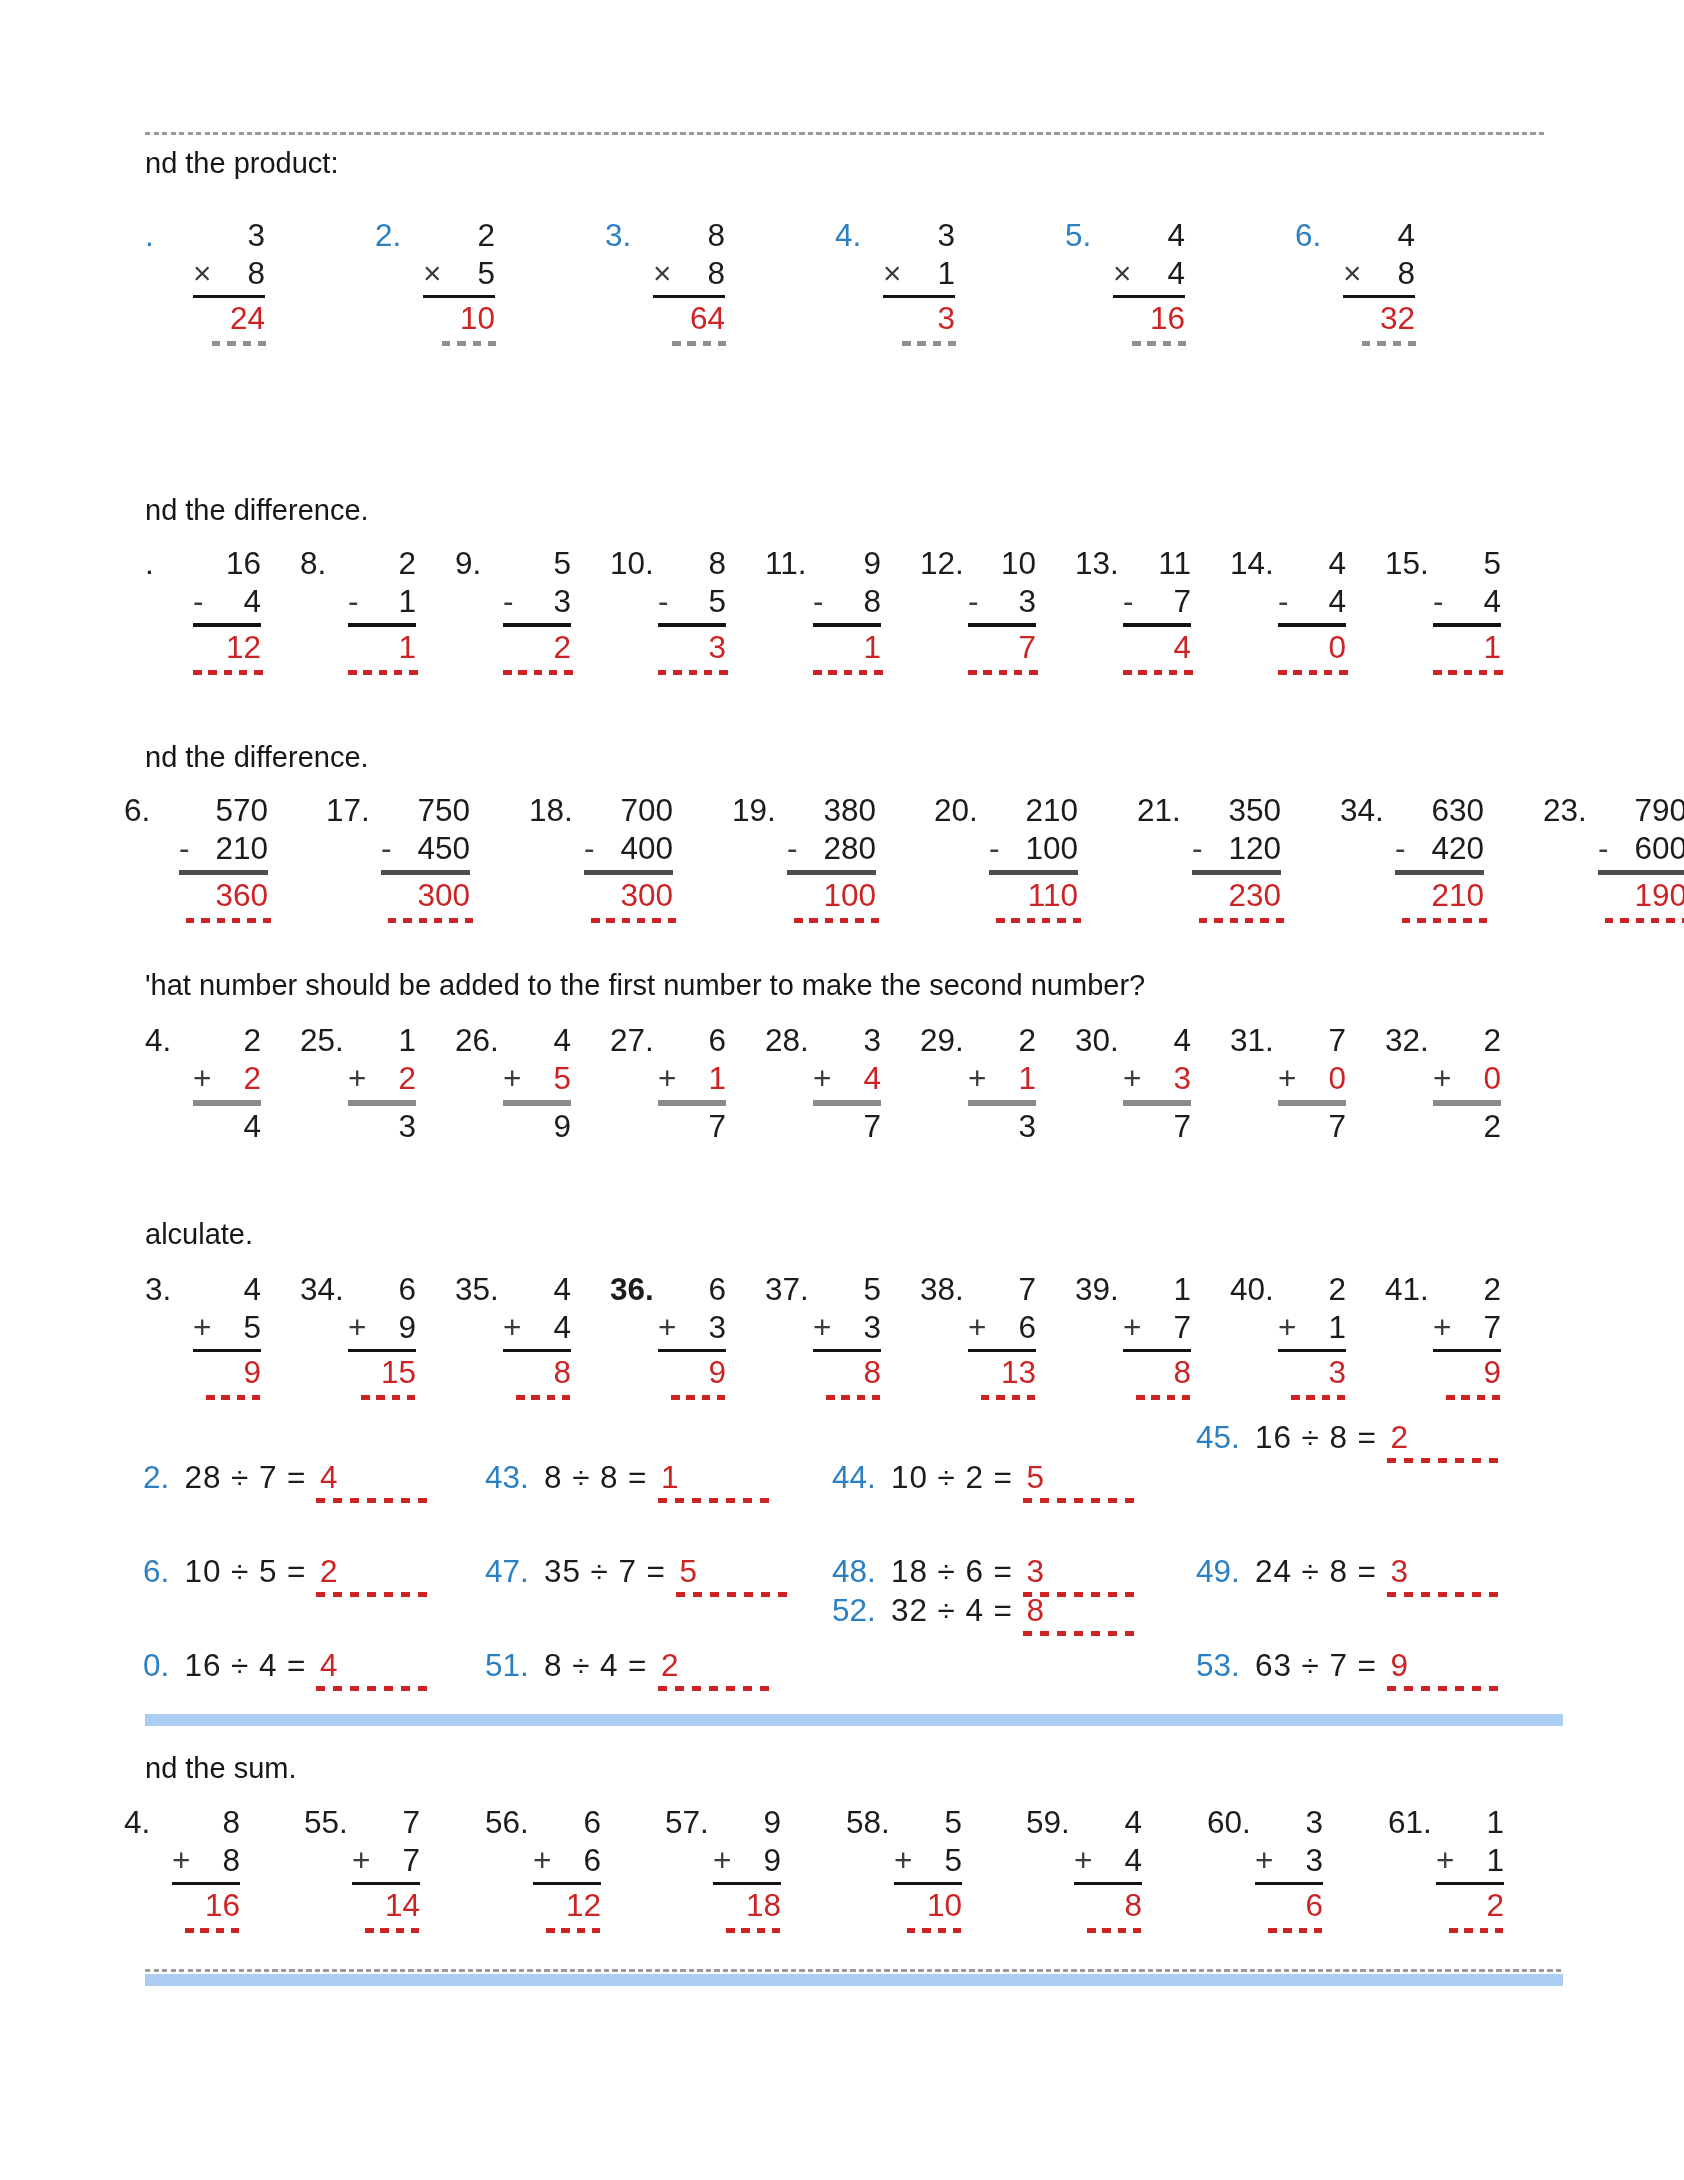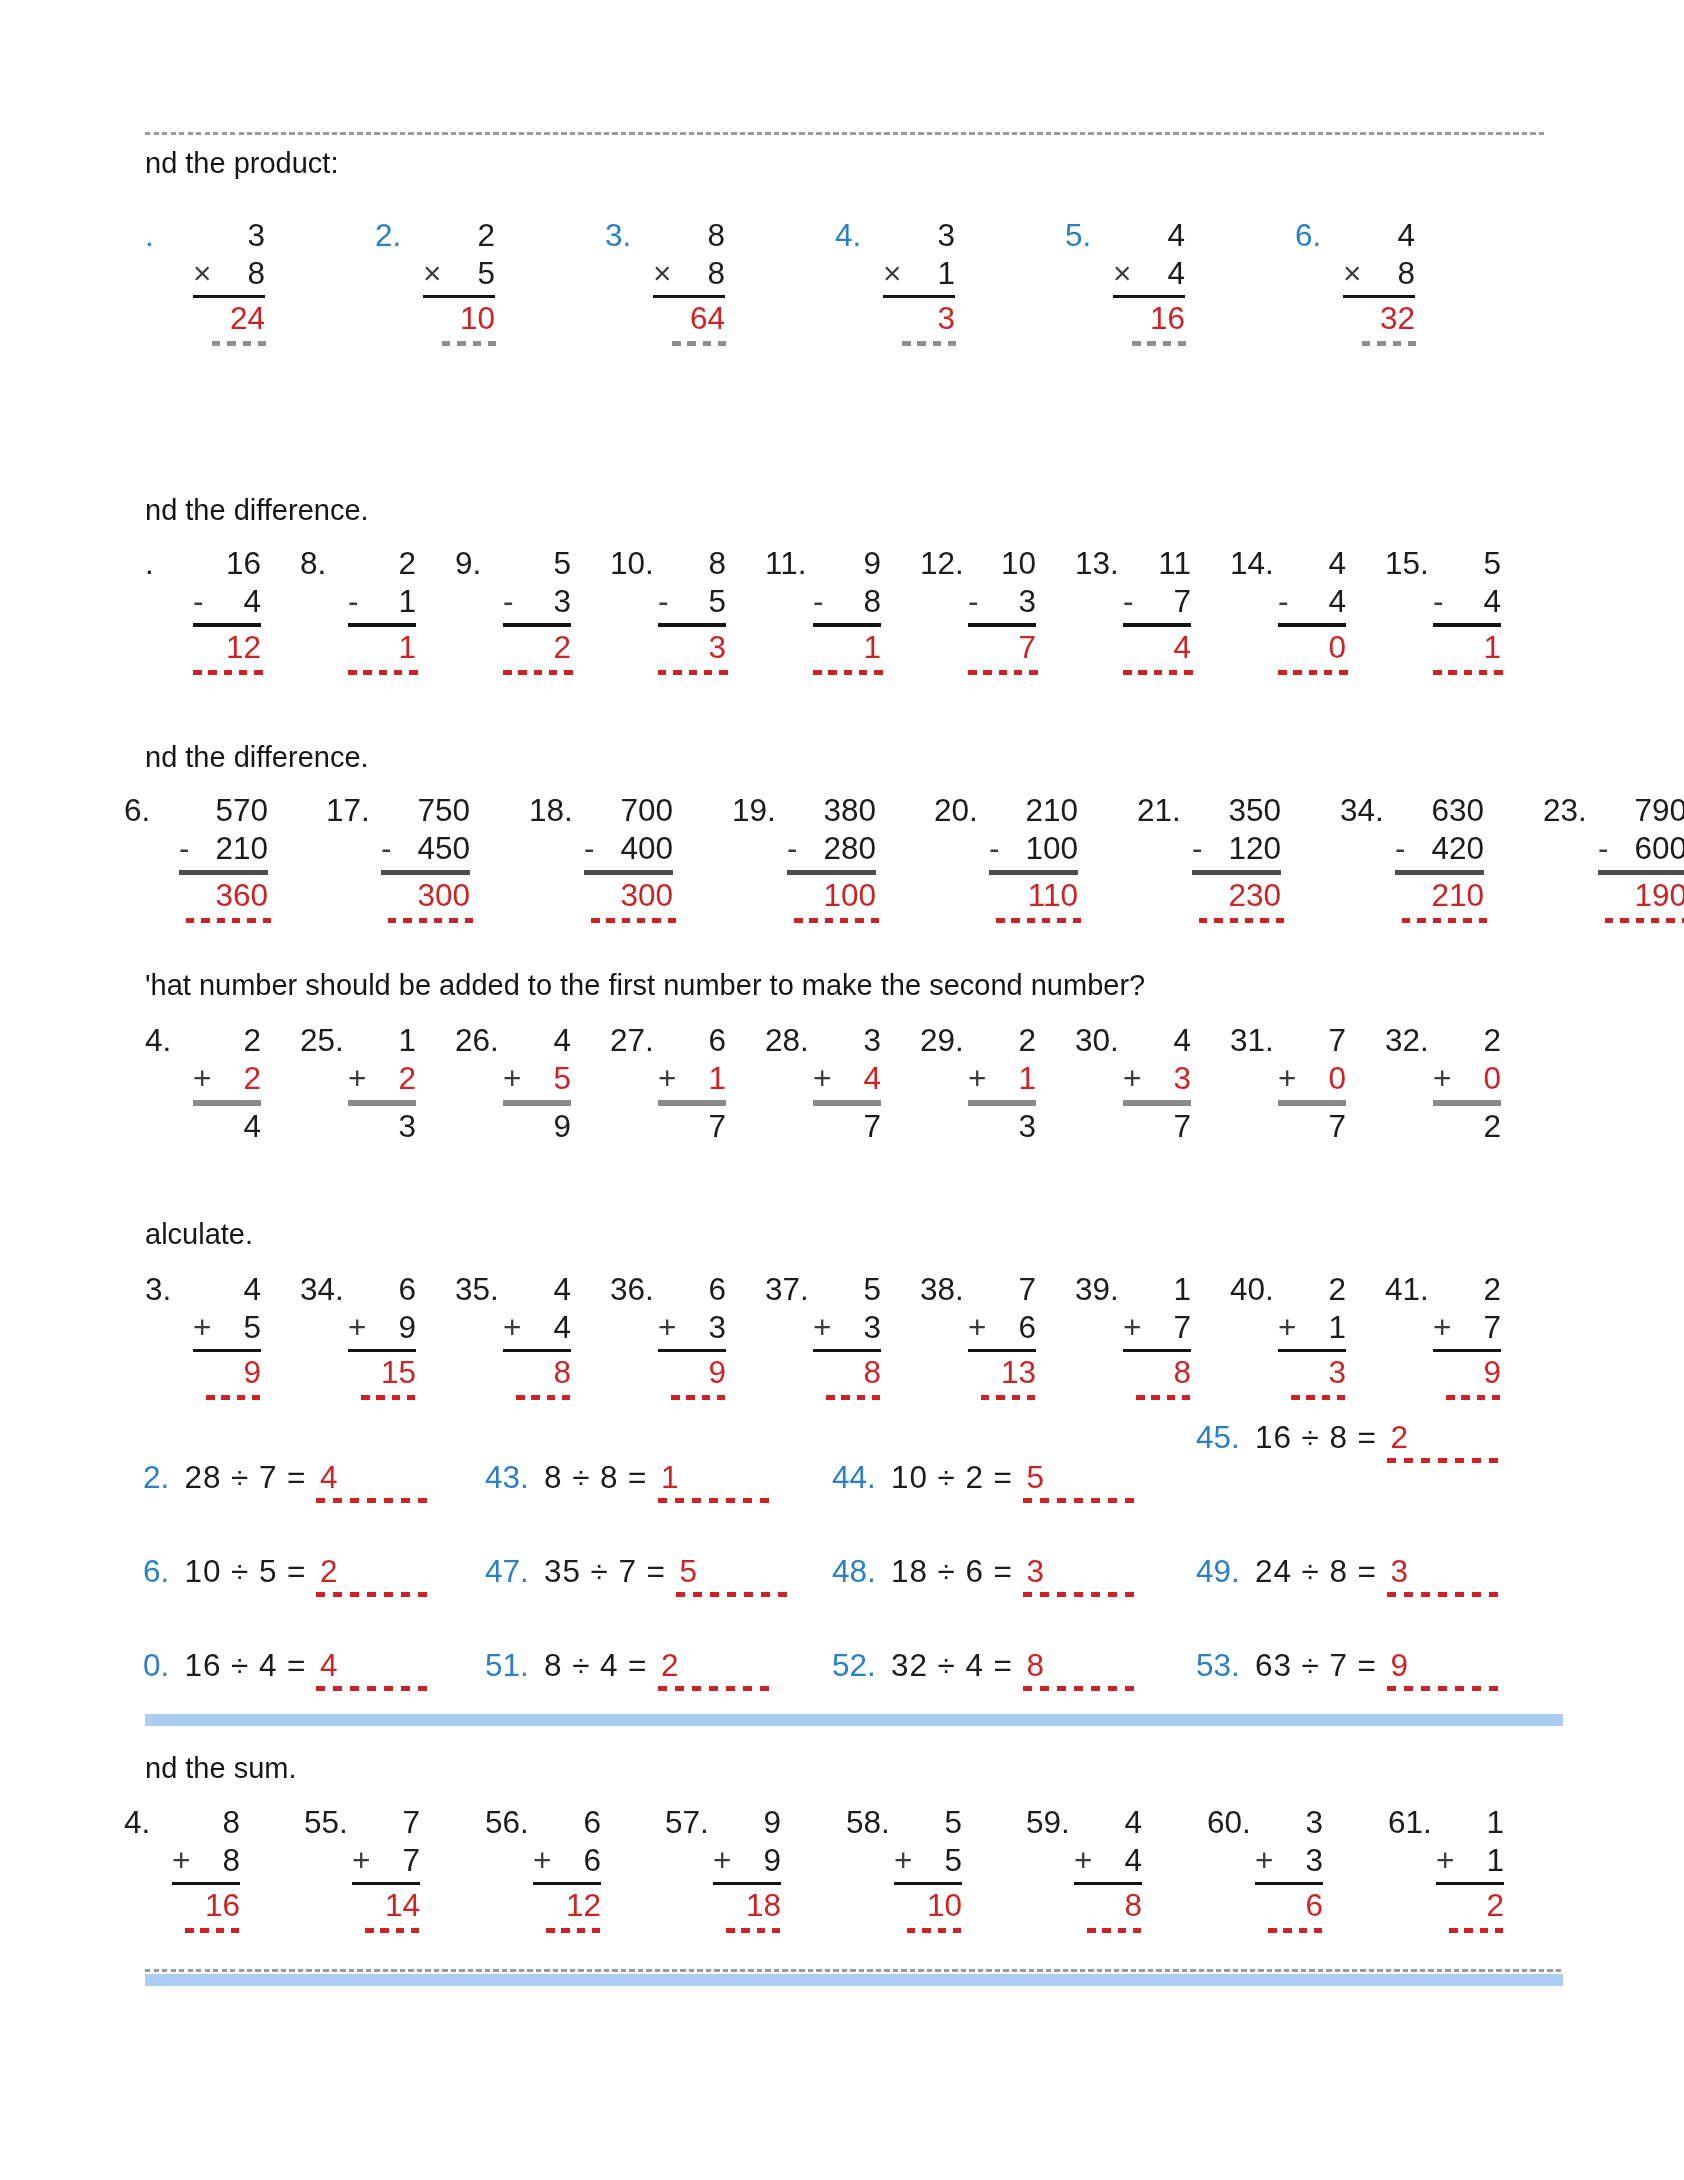--- a/index.html
+++ b/index.html
@@ -473,21 +473,21 @@
         <div class="row-op">
           <span class="op" style="color:#3a3a3a;">+</span>
           <span>4</span>
         </div>
         <div class="rule" style="border-top:3.4px solid #141414;"></div>
         <div class="row-ans red">8</div>
         <div class="dots" style="width:58px;background:repeating-linear-gradient(90deg,#cc2424 0 8.5px,transparent 8.5px 15.3px);"></div>
       </div>
     </div>
     <div class="vp" style="left:610px;top:1271px;">
-      <span class="lbl" style="width:48px;">36.</span>
+      <span class="lbl" style="width:48px;font-weight:bold;">36.</span>
       <div class="stack" style="width:68px;">
         <div class="row-top">6</div>
         <div class="row-op">
           <span class="op" style="color:#3a3a3a;">+</span>
           <span>3</span>
         </div>
         <div class="rule" style="border-top:3.4px solid #141414;"></div>
         <div class="row-ans red">9</div>
         <div class="dots" style="width:58px;background:repeating-linear-gradient(90deg,#cc2424 0 8.5px,transparent 8.5px 15.3px);"></div>
       </div>
@@ -600,21 +600,21 @@
     <div class="dp" style="left:143px;top:1646px;">
       <span class="lbl blue">0.</span>
       <span class="expr">16 ÷ 4 =</span>
       <span class="ans-wrap red"><span>4</span><div class="dash" style="background:repeating-linear-gradient(90deg,#cc2424 0 9.4px,transparent 9.4px 17px);"></div></span>
     </div>
     <div class="dp" style="left:485px;top:1646px;">
       <span class="lbl blue">51.</span>
       <span class="expr">8 ÷ 4 =</span>
       <span class="ans-wrap red"><span>2</span><div class="dash" style="background:repeating-linear-gradient(90deg,#cc2424 0 9.4px,transparent 9.4px 17px);"></div></span>
     </div>
-    <div class="dp" style="left:832px;top:1646px;">
+    <div class="dp" style="left:832px;top:1591px;">
       <span class="lbl blue">52.</span>
       <span class="expr">32 ÷ 4 =</span>
       <span class="ans-wrap red"><span>8</span><div class="dash" style="background:repeating-linear-gradient(90deg,#cc2424 0 9.4px,transparent 9.4px 17px);"></div></span>
     </div>
     <div class="dp" style="left:1196px;top:1646px;">
       <span class="lbl blue">53.</span>
       <span class="expr">63 ÷ 7 =</span>
       <span class="ans-wrap red"><span>9</span><div class="dash" style="background:repeating-linear-gradient(90deg,#cc2424 0 9.4px,transparent 9.4px 17px);"></div></span>
     </div>
     <div class="heading" style="left:145px;top:1750px;">nd the sum.</div>

